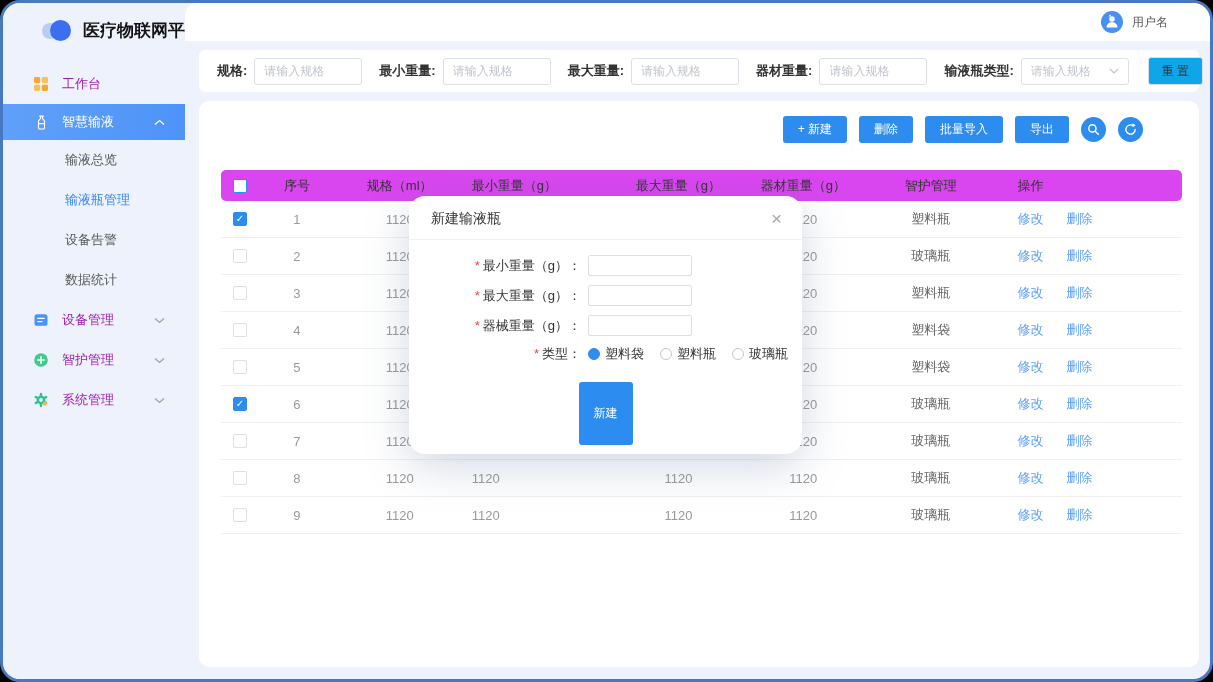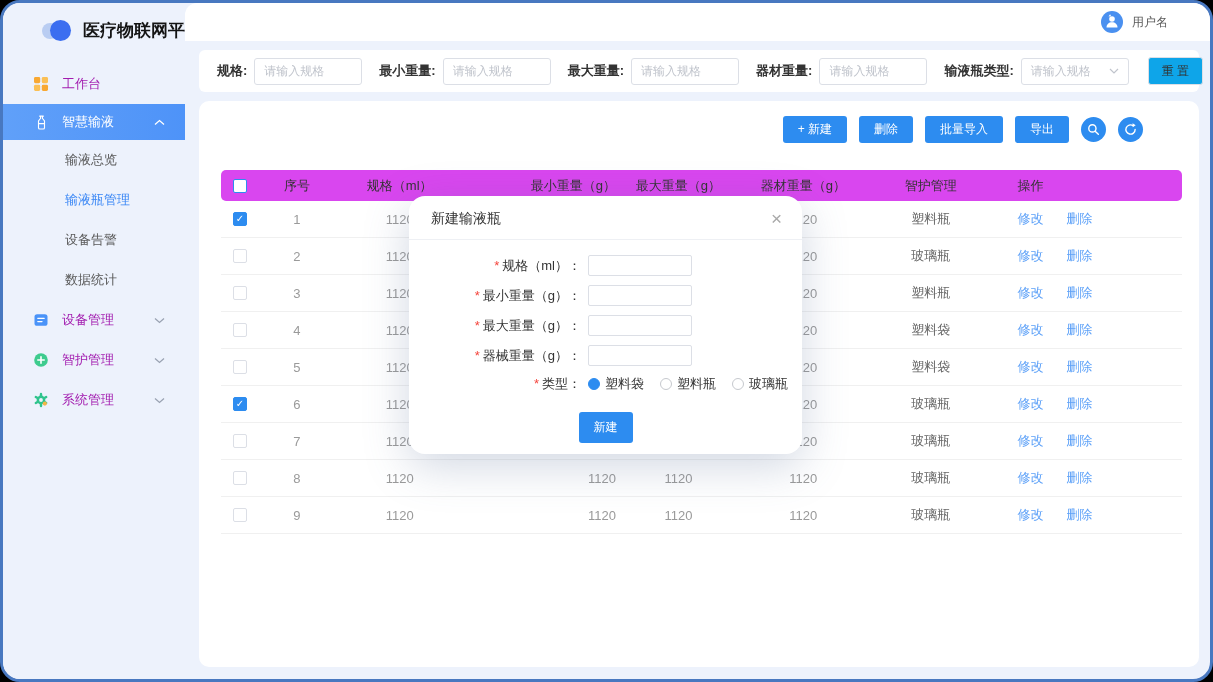--- a/index.html
+++ b/index.html
@@ -55,21 +55,21 @@
                 align-items:center; justify-content:center; cursor:pointer; flex-shrink:0; }
 
   .table { margin:27px 17px 0 22px; }
   .thead { background:#d946ef; border-radius:5px; display:flex; align-items:center; height:31px;
            font-size:13px; color:#333; }
   .trow { display:flex; align-items:center; height:37px; border-bottom:1px solid #f0f0f0; font-size:13px; color:#9a9a9a; }
   .c { flex-shrink:0; }
   .c-check { width:4.7%; padding-left:12px; display:flex; align-items:center; }
   .c-num  { width:6.4%; text-align:center; }
   .c-spec { width:15%;  text-align:center; }
-  .c-min  { width:15%;  text-align:right; }
+  .c-min  { width:15%;  text-align:left; }
   .c-max  { width:13%;  text-align:center; }
   .c-mat  { width:13%;  text-align:center; }
   .c-type { width:13.5%; text-align:center; }
   .c-op   { width:19.4%; padding-left:22px; display:flex; gap:23px; }
   .trow .c-type { color:#666; }
   .link { font-size:13px; color:#5da1f8; cursor:pointer; text-decoration:none; }
 
   .cb { width:14px; height:14px; border:1px solid #dcdfe6; border-radius:2px; background:#fff;
         display:inline-flex; align-items:center; justify-content:center; cursor:pointer; }
   .cb.head { border-color:#2d8cf0; }
@@ -88,21 +88,21 @@
   .mlabel { width:172px; text-align:right; font-size:13px; color:#333; white-space:nowrap; }
   .req { color:#f5453d; margin-right:3px; }
   .minput { width:104px; height:21px; border:1px solid #dcdfe6; border-radius:2px; margin-left:7px;
             outline:none; padding:0 6px; font-size:12px; font-family:inherit; }
   .mradios { display:flex; align-items:center; gap:16px; margin-left:7px; }
   .radio { display:flex; align-items:center; gap:5px; font-size:13px; color:#333; cursor:pointer; }
   .rdot { width:12px; height:12px; border-radius:50%; border:1px solid #c6c9ce; background:#fff; }
   .radio.checked .rdot { background:#2d8cf0; border-color:#2d8cf0; }
   .modal-foot { display:flex; justify-content:center; margin-top:19px; }
   .modal-submit { background:#2d8cf0; color:#fff; font-size:12px; border:none; border-radius:3px;
-                  padding:7px 15px; cursor:pointer; font-family:inherit; }
+                  padding:23px 15px; cursor:pointer; font-family:inherit; }
 </style>
 </head>
 <body>
 
 <div class="frame">
 
   <aside class="sidebar">
     <div class="logo">
       <span class="logo-icon">
         <span class="c-back"></span>
@@ -425,24 +425,20 @@
     </div>
   </div>
 
   <div class="modal">
     <div class="modal-head">
       <span class="modal-title">新建输液瓶</span>
       <span class="modal-close">×</span>
     </div>
     <div class="modal-body">
       <div class="mrow">
-        <span class="mlabel"><span class="req">*</span><span>规格（ml）：</span></span>
-        <input class="minput" style="">
-      </div>
-      <div class="mrow">
         <span class="mlabel"><span class="req">*</span><span>最小重量（g）：</span></span>
         <input class="minput" style="">
       </div>
       <div class="mrow">
         <span class="mlabel"><span class="req">*</span><span>最大重量（g）：</span></span>
         <input class="minput" style="">
       </div>
       <div class="mrow">
         <span class="mlabel"><span class="req">*</span><span>器械重量（g）：</span></span>
         <input class="minput" style="">

